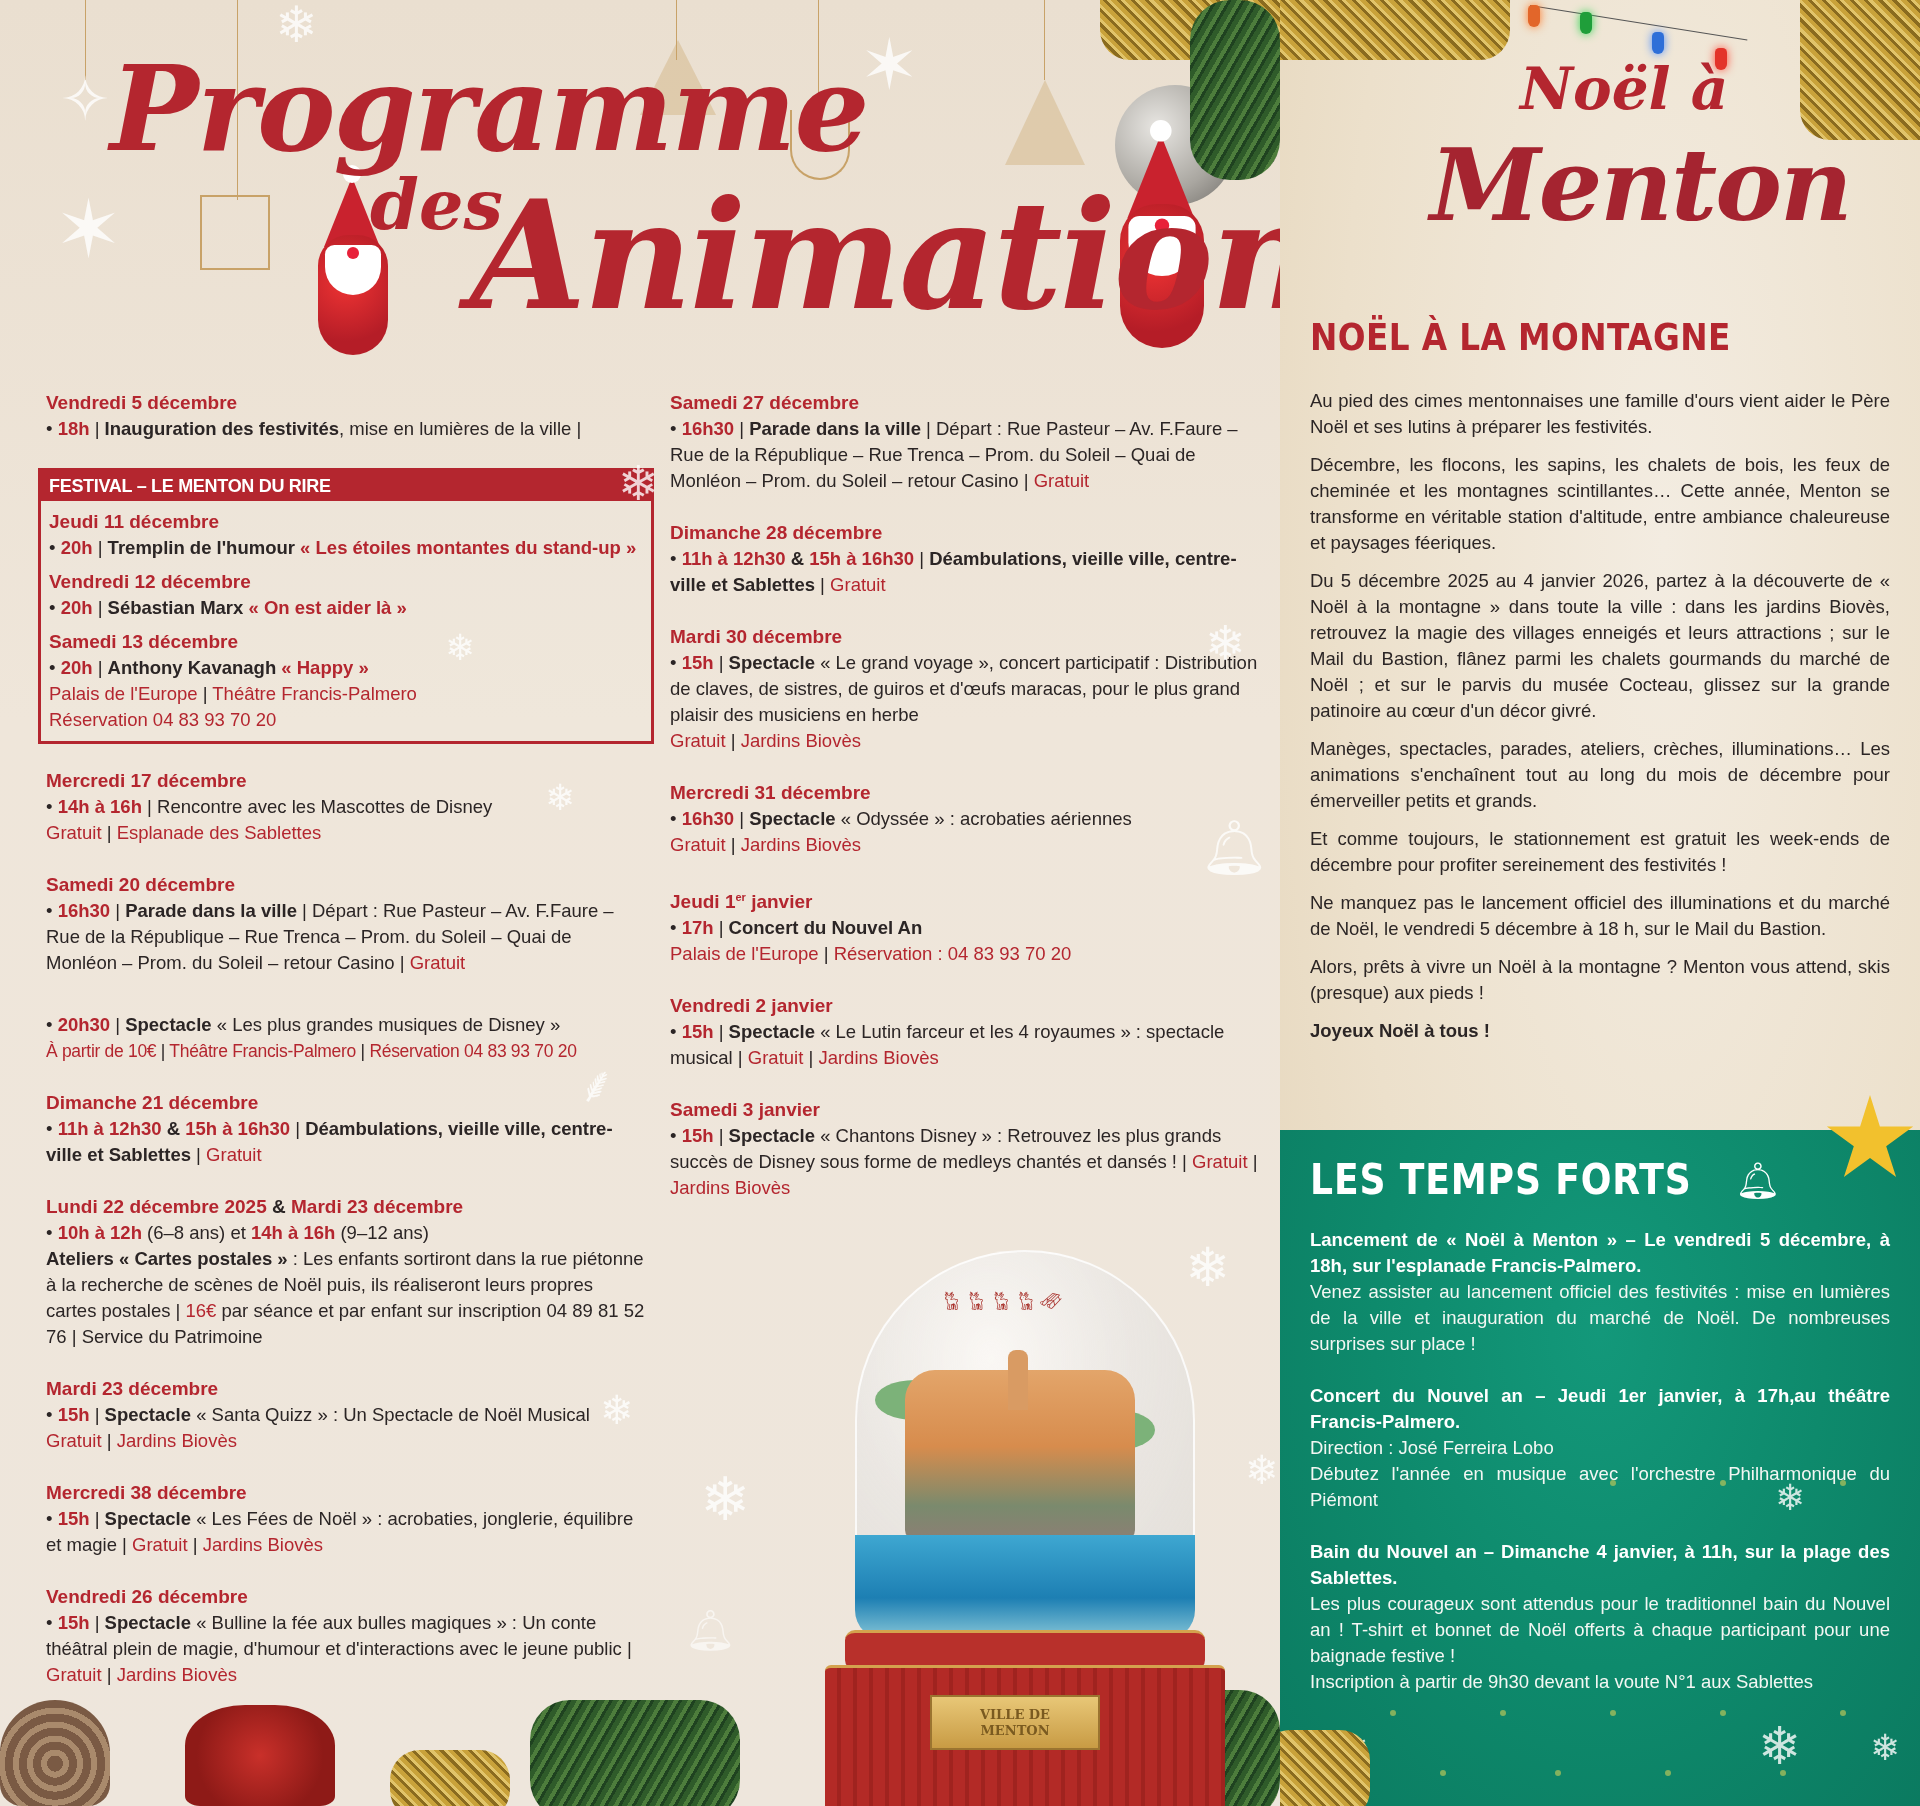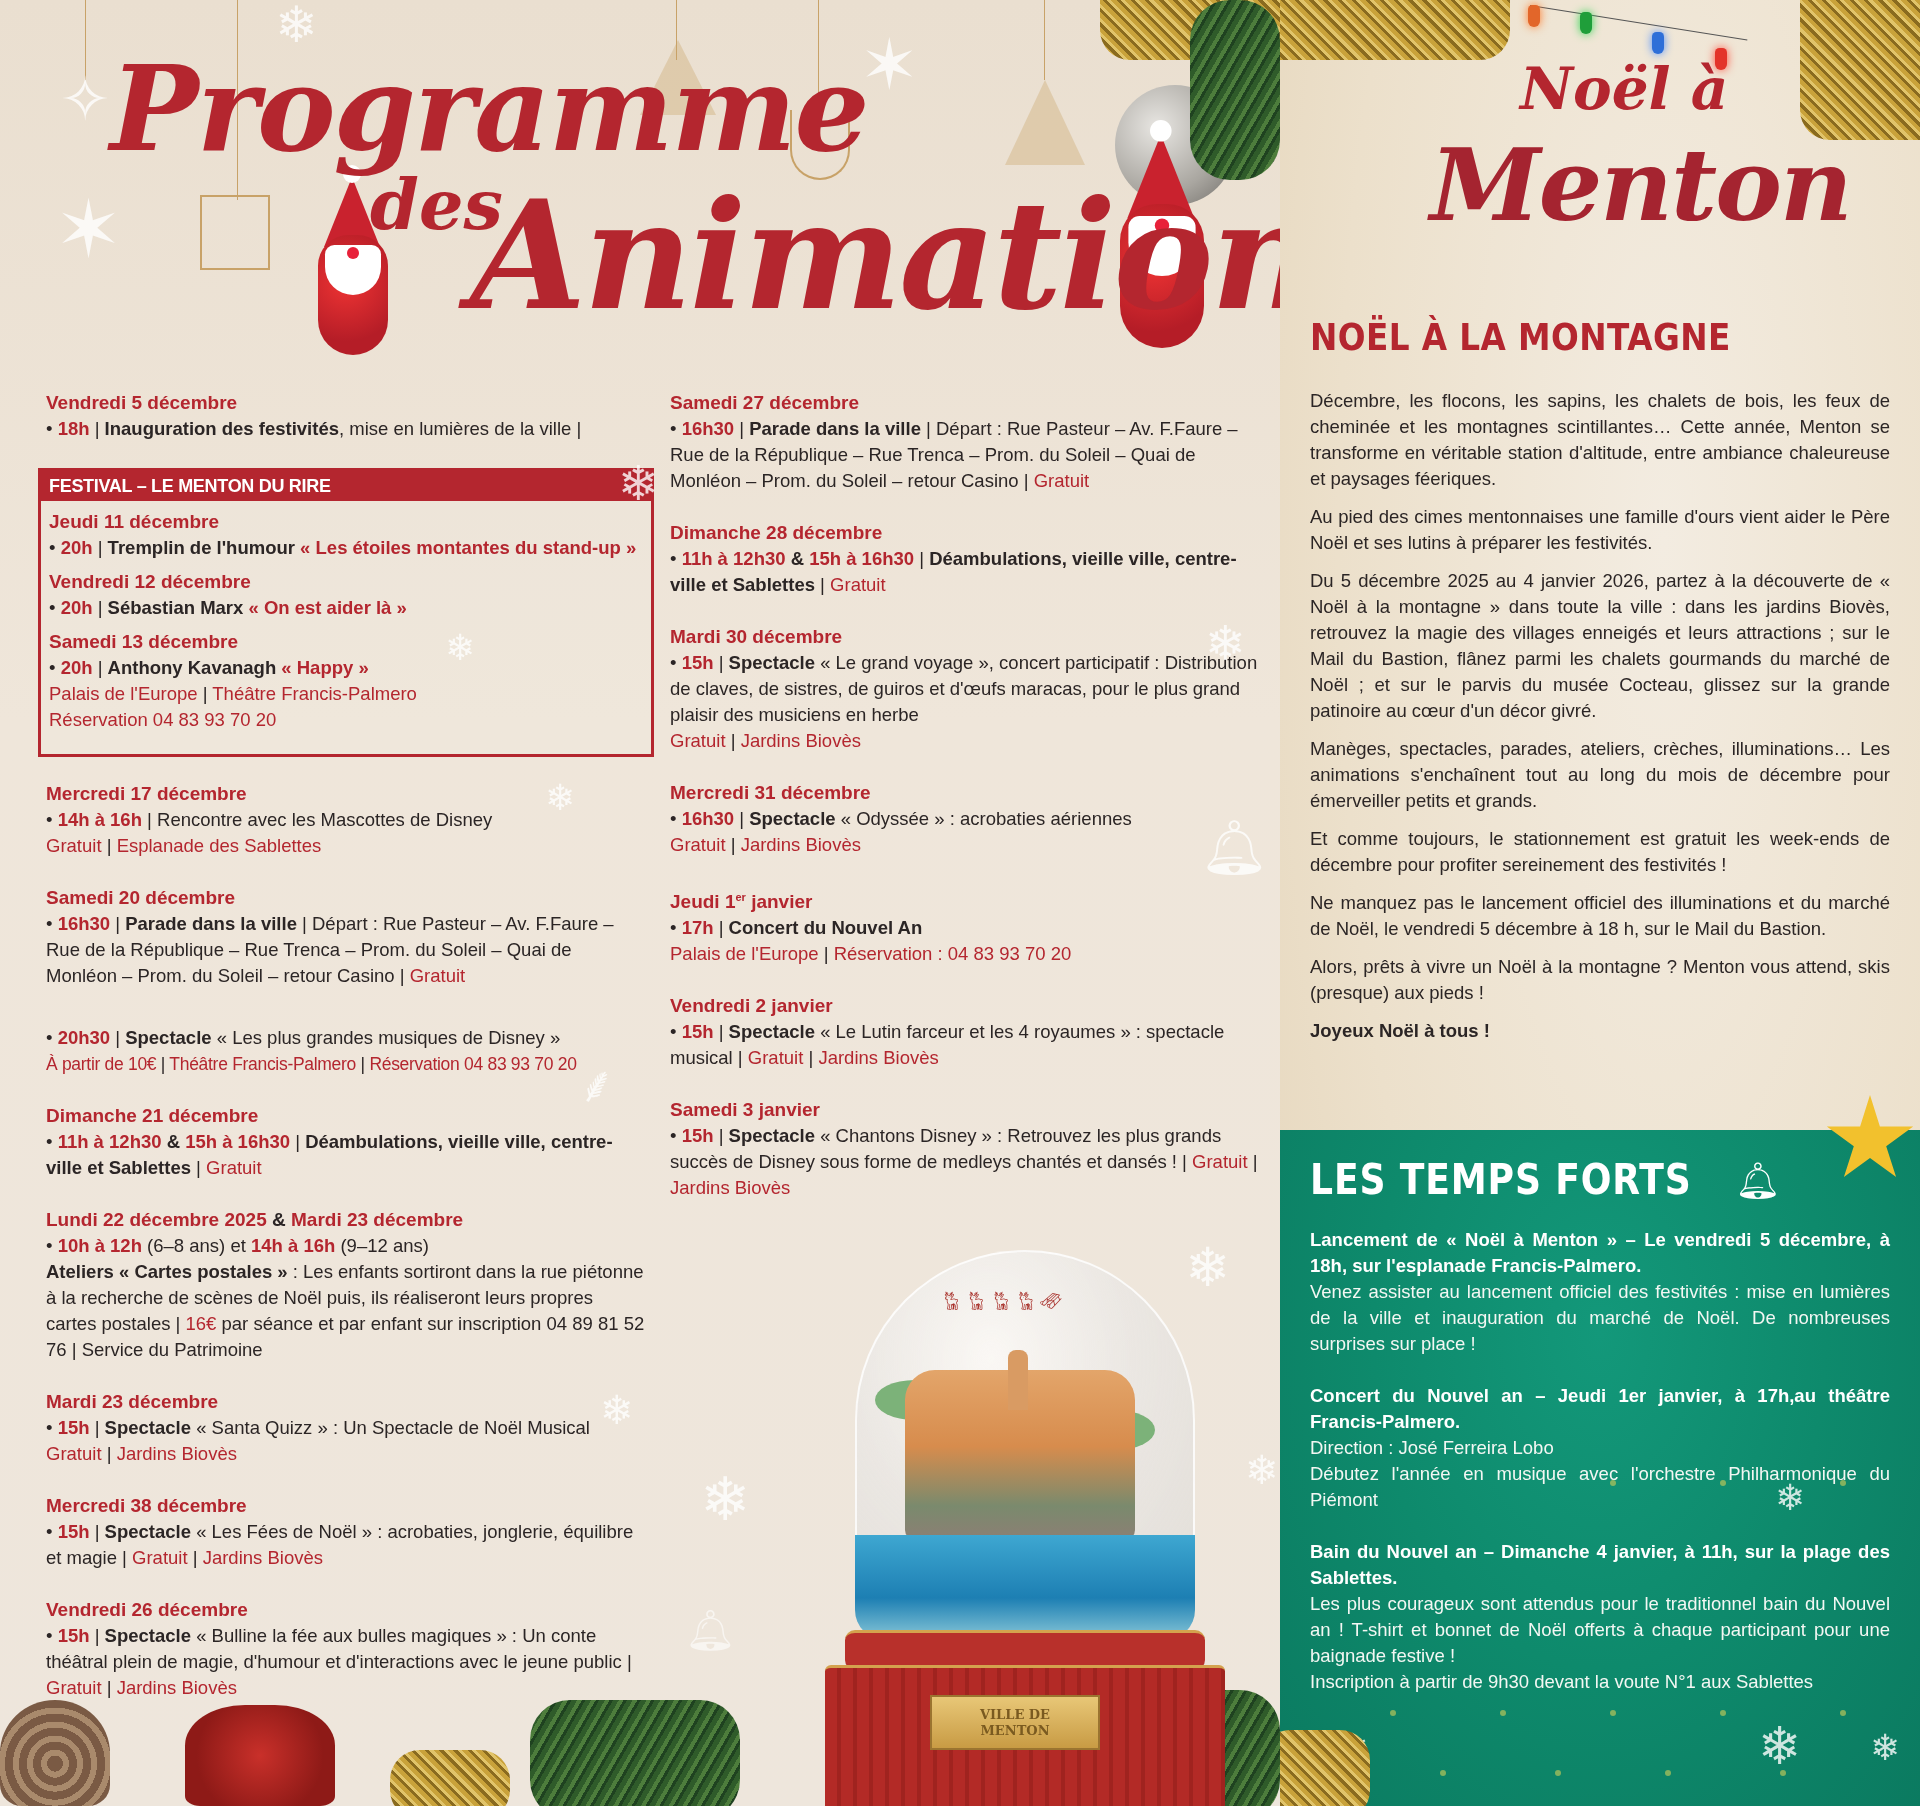--- a/index.html
+++ b/index.html
@@ -160,21 +160,21 @@
       <div class="festival-box">
         <div class="fb-head">FESTIVAL – LE MENTON DU RIRE</div>
         <div class="ev">
           <div class="ev-date">Jeudi 11 décembre</div>
           <div class="ev-line">• <span class="t">20h</span> | <span class="b">Tremplin de l'humour</span> <span class="q">« Les étoiles montantes du stand-up »</span></div>
         </div>
         <div class="ev">
           <div class="ev-date">Vendredi 12 décembre</div>
           <div class="ev-line">• <span class="t">20h</span> | <span class="b">Sébastian Marx</span> <span class="q">« On est aider là »</span></div>
         </div>
-        <div class="ev" style="margin-bottom:13px">
+        <div class="ev" style="margin-bottom:0">
           <div class="ev-date">Samedi 13 décembre</div>
           <div class="ev-line">• <span class="t">20h</span> | <span class="b">Anthony Kavanagh</span> <span class="q">« Happy »</span></div>
           <div class="ev-info"><span>Palais de l'Europe</span> <span class="sep">|</span> <span>Théâtre Francis-Palmero</span></div>
           <div class="ev-info">Réservation 04 83 93 70 20</div>
         </div>
       </div>
 
       <div class="ev">
         <div class="ev-date">Mercredi 17 décembre</div>
         <div class="ev-line">• <span class="t">14h à 16h</span><span> | Rencontre avec les Mascottes de Disney</span></div>
@@ -306,22 +306,22 @@
     </div>
 
     <div class="noel-title">
       <span class="a">Noël à</span>
       <span class="b">Menton</span>
     </div>
 
     <h2 class="rp-h">NOËL À LA MONTAGNE</h2>
 
     <div class="rp-body">
+      <p>Au pied des cimes mentonnaises une famille d'ours vient aider le Père Noël et ses lutins à préparer les festivités.</p>
       <p>Décembre, les flocons, les sapins, les chalets de bois, les feux de cheminée et les montagnes scintillantes… Cette année, Menton se transforme en véritable station d'altitude, entre ambiance chaleureuse et paysages féeriques.</p>
-      <p>Au pied des cimes mentonnaises une famille d'ours vient aider le Père Noël et ses lutins à préparer les festivités.</p>
       <p>Du 5 décembre 2025 au 4 janvier 2026, partez à la découverte de « Noël à la montagne » dans toute la ville : dans les jardins Biovès, retrouvez la magie des villages enneigés et leurs attractions ; sur le Mail du Bastion, flânez parmi les chalets gourmands du marché de Noël ; et sur le parvis du musée Cocteau, glissez sur la grande patinoire au cœur d'un décor givré.</p>
       <p>Manèges, spectacles, parades, ateliers, crèches, illuminations… Les animations s'enchaînent tout au long du mois de décembre pour émerveiller petits et grands.</p>
       <p>Et comme toujours, le stationnement est gratuit les week-ends de décembre pour profiter sereinement des festivités !</p>
       <p>Ne manquez pas le lancement officiel des illuminations et du marché de Noël, le vendredi 5 décembre à 18 h, sur le Mail du Bastion.</p>
       <p>Alors, prêts à vivre un Noël à la montagne ? Menton vous attend, skis (presque) aux pieds !</p>
       <p class="bold">Joyeux Noël à tous !</p>
     </div>
 
     <div class="green-box">
       <div class="star"></div>

